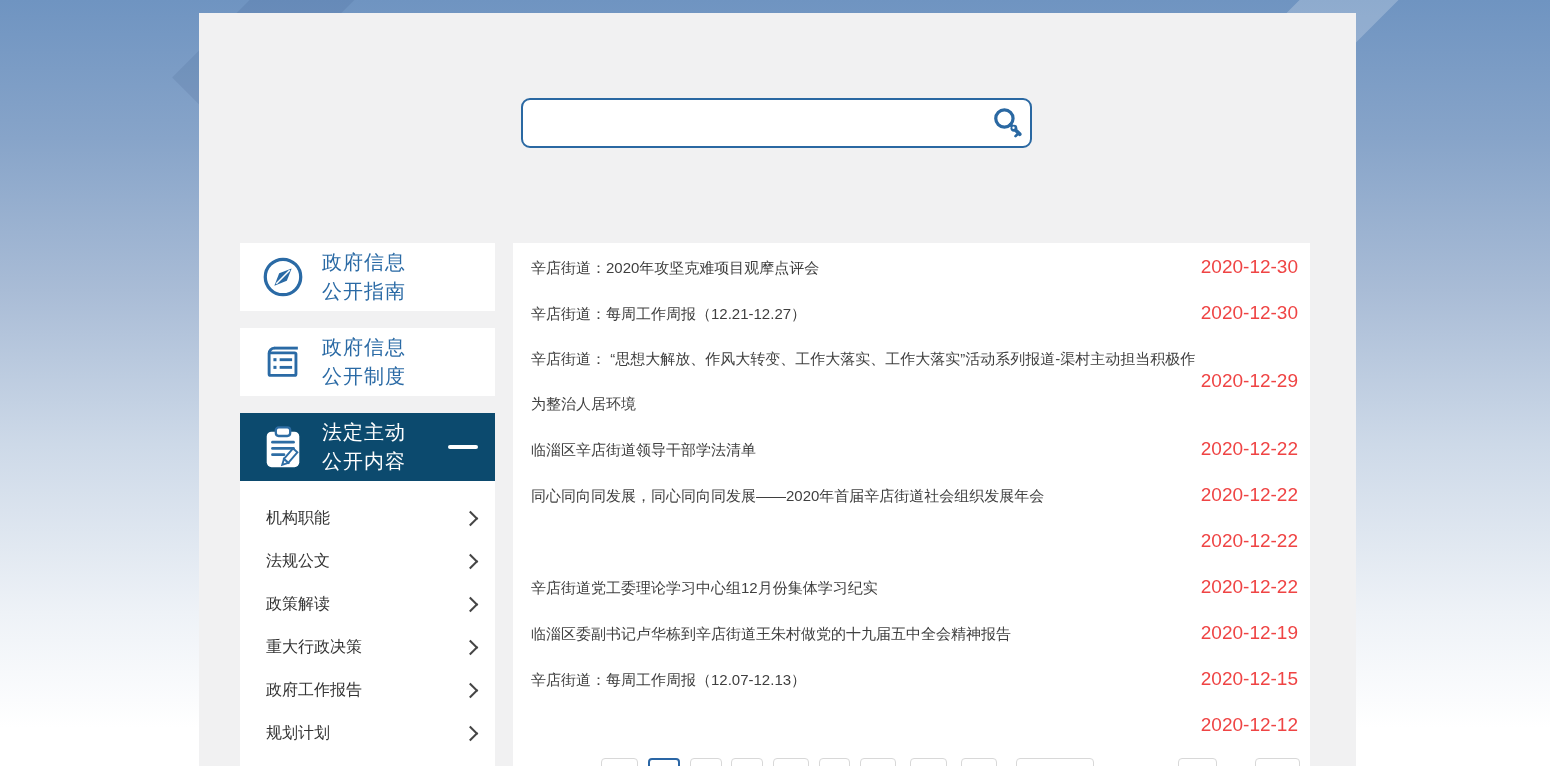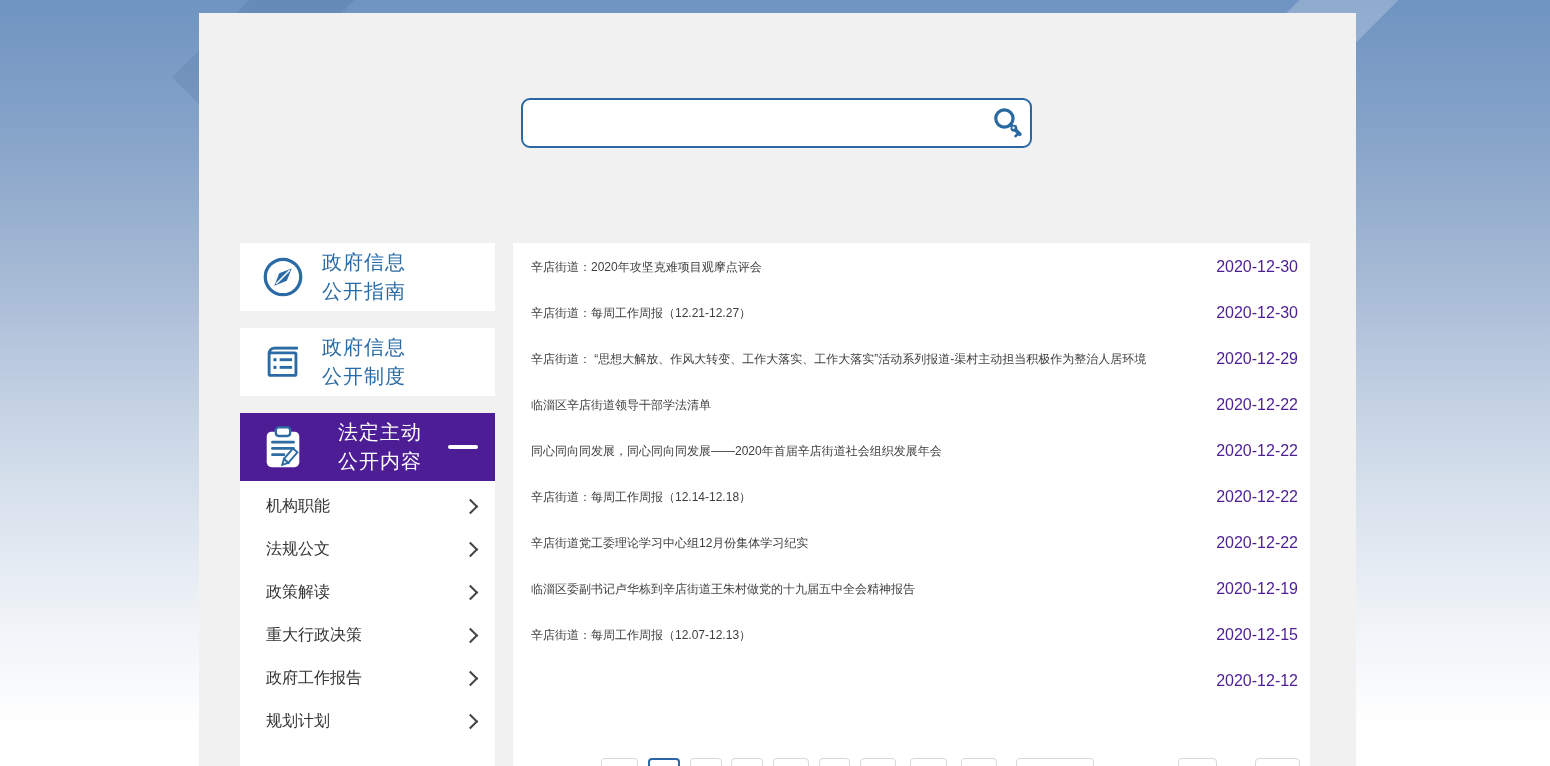--- a/index.html
+++ b/index.html
@@ -18,41 +18,41 @@
     font-size:16px;color:#333;padding:0 0 0 14px;}
   .search-btn{width:44px;height:100%;border:none;background:transparent;cursor:pointer;
     display:flex;align-items:center;justify-content:center;color:#2a68a2;padding:0;}
 
   
   .side-card{position:absolute;left:41px;width:255px;height:68px;background:#fff;
     display:flex;align-items:center;cursor:pointer;}
   .side-card .icon-wrap{margin-left:20px;width:46px;height:46px;color:#2a6aa5;flex:none;
     display:flex;align-items:center;justify-content:center;}
   .side-card .labels{margin-left:16px;font-size:20px;color:#2a6aa5;line-height:29px;letter-spacing:1px;}
-  .side-card.active{background:#4c1d95;gap:16px;}
+  .side-card.active{background:#0c4a6e;}
   .side-card.active .labels{color:#fff;}
   .side-card.active .icon-wrap{color:#fff;}
   .minus-badge{position:absolute;right:17px;top:50%;margin-top:-2px;width:30px;height:4px;
     background:#fff;border-radius:2px;display:none;}
   .side-card.active .minus-badge{display:block;}
 
   
   .submenu{position:absolute;left:41px;top:468px;width:255px;height:285px;background:#fff;
-    box-sizing:border-box;padding-top:4px;overflow:hidden;}
+    box-sizing:border-box;padding-top:16px;overflow:hidden;}
   .menu-row{height:43px;display:flex;align-items:center;justify-content:space-between;
     padding:0 19px 0 26px;font-size:16px;color:#333;cursor:pointer;}
   .chev{width:9px;height:9px;border-top:2px solid #454545;border-right:2px solid #454545;
     transform:rotate(45deg);flex:none;}
 
   
   .news{position:absolute;left:314px;top:230px;width:797px;height:523px;background:#fff;
     box-sizing:border-box;padding:1px 12px 0 18px;overflow:hidden;}
   .news-row{display:flex;align-items:center;min-height:46px;cursor:pointer;}
-  .news-title{width:668px;flex:none;font-size:12px;color:#3f3f3f;line-height:45px;}
-  .news-date{margin-left:auto;font-size:16px;color:#4c1d95;white-space:nowrap;}
+  .news-title{width:668px;flex:none;font-size:15px;color:#3f3f3f;line-height:45px;}
+  .news-date{margin-left:auto;font-size:19px;color:#ef4444;white-space:nowrap;}
 
   
   .pagination{position:absolute;left:88px;top:515px;display:flex;align-items:flex-start;}
   .page-btn{height:30px;background:#fff;border:1px solid #d8d8d8;border-radius:4px;box-sizing:border-box;cursor:pointer;}
   .page-btn.active{border:2px solid #2a66a5;}
 </style>
 </head>
 <body>
 
 <div class="viewport">
@@ -172,21 +172,20 @@
   </div>
         <div class="news-row">
     <span class="news-title">临淄区辛店街道领导干部学法清单</span>
     <span class="news-date">2020-12-22</span>
   </div>
         <div class="news-row">
     <span class="news-title">同心同向同发展，同心同向同发展——2020年首届辛店街道社会组织发展年会</span>
     <span class="news-date">2020-12-22</span>
   </div>
         <div class="news-row">
-    <span class="news-title">辛店街道：每周工作周报（12.14-12.18）</span>
     <span class="news-date">2020-12-22</span>
   </div>
         <div class="news-row">
     <span class="news-title">辛店街道党工委理论学习中心组12月份集体学习纪实</span>
     <span class="news-date">2020-12-22</span>
   </div>
         <div class="news-row">
     <span class="news-title">临淄区委副书记卢华栋到辛店街道王朱村做党的十九届五中全会精神报告</span>
     <span class="news-date">2020-12-19</span>
   </div>

